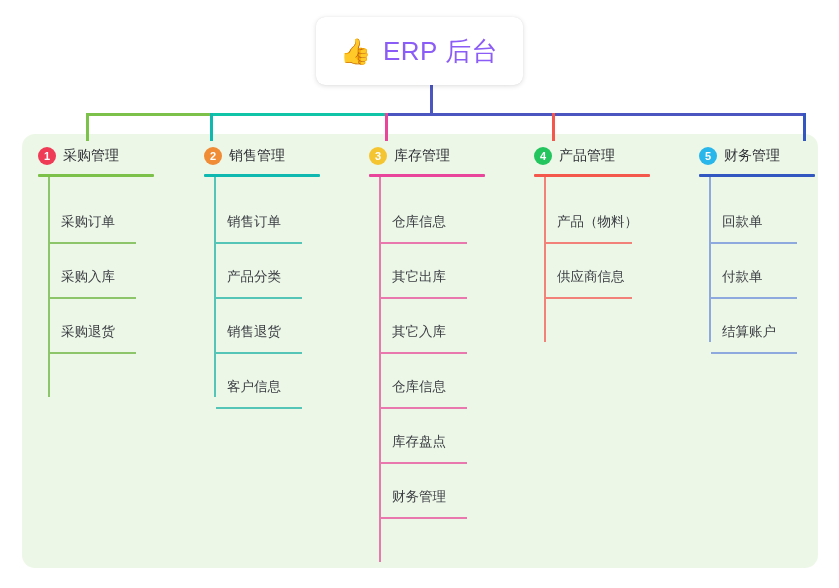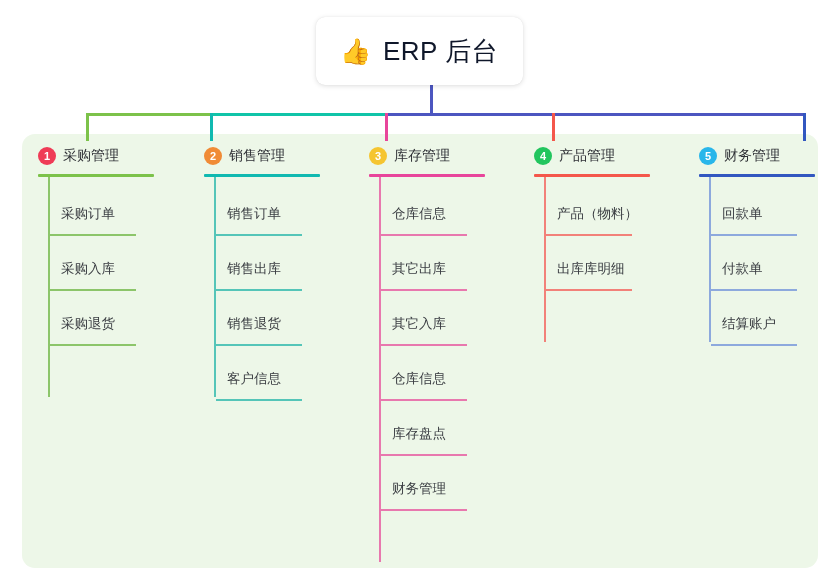--- a/index.html
+++ b/index.html
@@ -42,21 +42,21 @@
     align-items: center;
     gap: 11px;
   }
   .root-emoji {
     font-size: 25px;
     line-height: 1;
     display: inline-block;
   }
   .root-title {
     font-size: 26px;
-    color: #0f172a;
+    color: #8b5cf6;
     letter-spacing: 0.5px;
     white-space: nowrap;
   }
 
   
   .panel {
     position: absolute;
     left: 22px;
     top: 134px;
     width: 796px;
@@ -103,21 +103,21 @@
     height: 3px;
     width: 116px;
     margin-top: 6px;
     margin-left: 8px;
     border-radius: 1px;
   }
 
   .leaves {
     position: relative;
     margin-left: 18px;
-    padding-top: 4px;
+    padding-top: 12px;
   }
   .trunk {
     position: absolute;
     left: 0;
     top: 0;
     width: 2px;
   }
   .leaf {
     position: relative;
     height: 55px;
@@ -196,21 +196,21 @@
           <span class="col-title">销售管理</span>
         </div>
         <div class="col-underline" style="background: rgb(16, 185, 176);"></div>
         <div class="leaves">
           <div class="trunk" style="background: rgb(85, 197, 184); height: 220px;"></div>
           <div class="leaf">
             <span class="leaf-label">销售订单</span>
             <div class="leaf-rule" style="background: rgb(85, 197, 184);"></div>
           </div>
           <div class="leaf">
-            <span class="leaf-label">销售出库</span>
+            <span class="leaf-label">产品分类</span>
             <div class="leaf-rule" style="background: rgb(85, 197, 184);"></div>
           </div>
           <div class="leaf">
             <span class="leaf-label">销售退货</span>
             <div class="leaf-rule" style="background: rgb(85, 197, 184);"></div>
           </div>
           <div class="leaf">
             <span class="leaf-label">客户信息</span>
             <div class="leaf-rule" style="background: rgb(85, 197, 184);"></div>
           </div>
@@ -256,21 +256,21 @@
           <span class="col-title">产品管理</span>
         </div>
         <div class="col-underline" style="background: rgb(244, 87, 75);"></div>
         <div class="leaves">
           <div class="trunk" style="background: rgb(242, 129, 121); height: 165px;"></div>
           <div class="leaf">
             <span class="leaf-label">产品（物料）</span>
             <div class="leaf-rule" style="background: rgb(242, 129, 121);"></div>
           </div>
           <div class="leaf">
-            <span class="leaf-label">出库库明细</span>
+            <span class="leaf-label">供应商信息</span>
             <div class="leaf-rule" style="background: rgb(242, 129, 121);"></div>
           </div>
         </div>
       </div>
       <div class="col" style="left: 691px;">
         <div class="col-head">
           <span class="badge" style="background: rgb(41, 182, 234);">5</span>
           <span class="col-title">财务管理</span>
         </div>
         <div class="col-underline" style="background: rgb(50, 87, 192);"></div>

